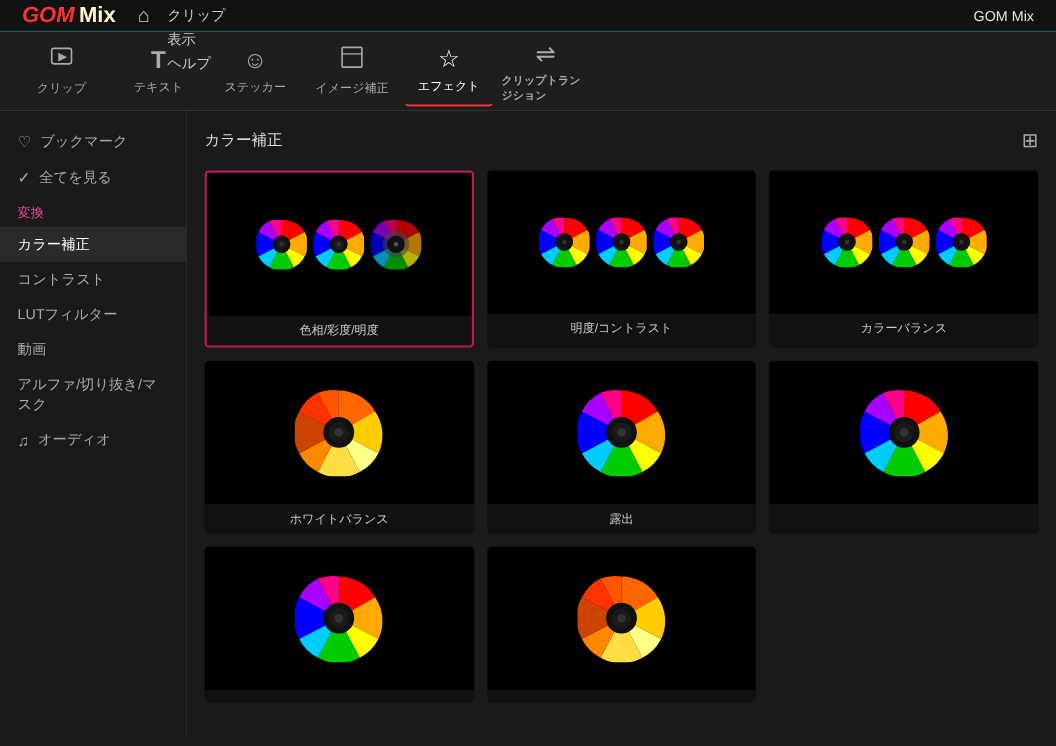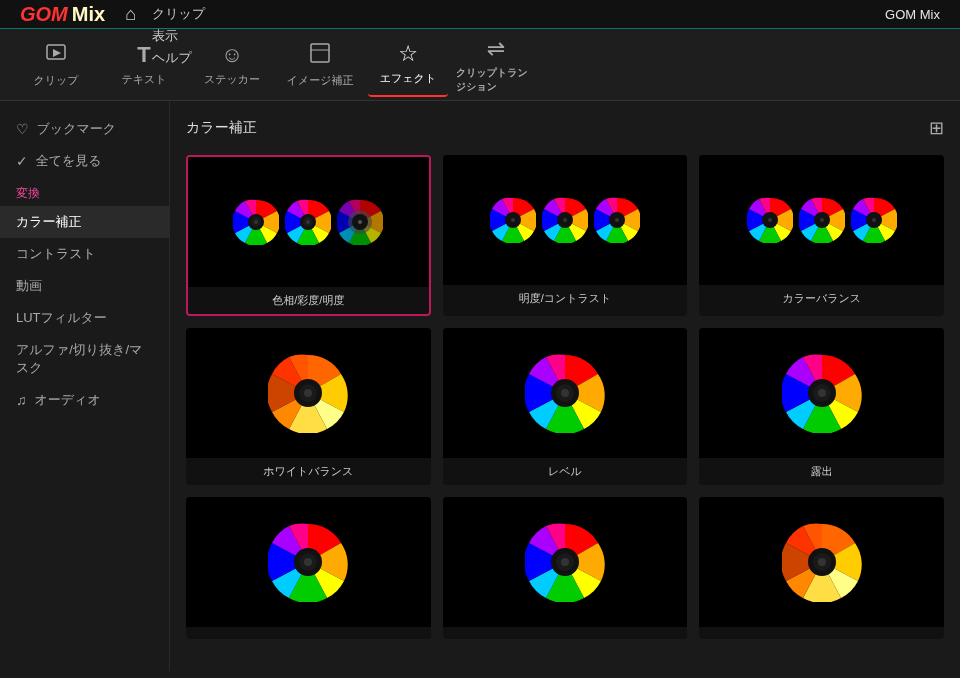--- a/index.html
+++ b/index.html
@@ -258,24 +258,24 @@
       <span>全てを見る</span>
     </div>
     <div class="sidebar-section">変換</div>
     <div class="sidebar-item active">
       <span>カラー補正</span>
     </div>
     <div class="sidebar-item">
       <span>コントラスト</span>
     </div>
     <div class="sidebar-item">
+      <span>LUTフィルター</span>
+    </div>
+    <div class="sidebar-item">
       <span>動画</span>
-    </div>
-    <div class="sidebar-item">
-      <span>LUTフィルター</span>
     </div>
     <div class="sidebar-item">
       <span>アルファ/切り抜き/マスク</span>
     </div>
     <div class="sidebar-item">
       <span class="sidebar-icon">♫</span>
       <span>オーディオ</span>
     </div>
   </div>
 
@@ -444,58 +444,59 @@
             <path d="M40,40 L4,21 A38,38 0 0,1 21,4 Z" fill="#ff3300"></path>
             <path d="M40,40 L21,4 A38,38 0 0,1 40,2 Z" fill="#ff5500"></path>
             <circle cx="40" cy="40" r="14" fill="#111"></circle>
             <circle cx="40" cy="40" r="9" fill="#1a1a1a"></circle>
             <circle cx="40" cy="40" r="4" fill="#333"></circle>
           </svg>
         </div>
         <div class="effect-label">ホワイトバランス</div>
       </div>
 
+
       <div class="effect-item">
         <div class="effect-thumbnail">
           <svg width="80" height="80" viewBox="0 0 80 80">
             <circle cx="40" cy="40" r="38" fill="#000"></circle>
             <path d="M40,40 L40,2 A38,38 0 0,1 73,21 Z" fill="#ff0000"></path>
             <path d="M40,40 L73,21 A38,38 0 0,1 76,59 Z" fill="#ffaa00"></path>
             <path d="M40,40 L76,59 A38,38 0 0,1 59,76 Z" fill="#ffff00"></path>
             <path d="M40,40 L59,76 A38,38 0 0,1 21,76 Z" fill="#00cc00"></path>
             <path d="M40,40 L21,76 A38,38 0 0,1 4,59 Z" fill="#00ccff"></path>
             <path d="M40,40 L4,59 A38,38 0 0,1 4,21 Z" fill="#0000ff"></path>
             <path d="M40,40 L4,21 A38,38 0 0,1 21,4 Z" fill="#aa00ff"></path>
             <path d="M40,40 L21,4 A38,38 0 0,1 40,2 Z" fill="#ff0088"></path>
             <circle cx="40" cy="40" r="14" fill="#111"></circle>
             <circle cx="40" cy="40" r="9" fill="#1a1a1a"></circle>
             <circle cx="40" cy="40" r="4" fill="#333"></circle>
           </svg>
         </div>
-        <div class="effect-label">レベル</div>
+        <div class="effect-label">露出</div>
       </div>
 
       <div class="effect-item">
         <div class="effect-thumbnail">
           <svg width="80" height="80" viewBox="0 0 80 80">
             <circle cx="40" cy="40" r="38" fill="#000"></circle>
             <path d="M40,40 L40,2 A38,38 0 0,1 73,21 Z" fill="#ff0000"></path>
             <path d="M40,40 L73,21 A38,38 0 0,1 76,59 Z" fill="#ffaa00"></path>
             <path d="M40,40 L76,59 A38,38 0 0,1 59,76 Z" fill="#ffff00"></path>
             <path d="M40,40 L59,76 A38,38 0 0,1 21,76 Z" fill="#00cc00"></path>
             <path d="M40,40 L21,76 A38,38 0 0,1 4,59 Z" fill="#00ccff"></path>
             <path d="M40,40 L4,59 A38,38 0 0,1 4,21 Z" fill="#0000ff"></path>
             <path d="M40,40 L4,21 A38,38 0 0,1 21,4 Z" fill="#aa00ff"></path>
             <path d="M40,40 L21,4 A38,38 0 0,1 40,2 Z" fill="#ff0088"></path>
             <circle cx="40" cy="40" r="14" fill="#111"></circle>
             <circle cx="40" cy="40" r="9" fill="#1a1a1a"></circle>
             <circle cx="40" cy="40" r="4" fill="#333"></circle>
           </svg>
         </div>
-        <div class="effect-label">露出</div>
+        <div class="effect-label"></div>
       </div>
 
       <div class="effect-item">
         <div class="effect-thumbnail">
           <svg width="80" height="80" viewBox="0 0 80 80">
             <circle cx="40" cy="40" r="38" fill="#000"></circle>
             <path d="M40,40 L40,2 A38,38 0 0,1 73,21 Z" fill="#ff0000"></path>
             <path d="M40,40 L73,21 A38,38 0 0,1 76,59 Z" fill="#ffaa00"></path>
             <path d="M40,40 L76,59 A38,38 0 0,1 59,76 Z" fill="#ffff00"></path>
             <path d="M40,40 L59,76 A38,38 0 0,1 21,76 Z" fill="#00cc00"></path>
@@ -508,40 +509,20 @@
             <circle cx="40" cy="40" r="4" fill="#333"></circle>
           </svg>
         </div>
         <div class="effect-label"></div>
       </div>
 
       <div class="effect-item">
         <div class="effect-thumbnail">
           <svg width="80" height="80" viewBox="0 0 80 80">
             <circle cx="40" cy="40" r="38" fill="#000"></circle>
-            <path d="M40,40 L40,2 A38,38 0 0,1 73,21 Z" fill="#ff0000"></path>
-            <path d="M40,40 L73,21 A38,38 0 0,1 76,59 Z" fill="#ffaa00"></path>
-            <path d="M40,40 L76,59 A38,38 0 0,1 59,76 Z" fill="#ffff00"></path>
-            <path d="M40,40 L59,76 A38,38 0 0,1 21,76 Z" fill="#00cc00"></path>
-            <path d="M40,40 L21,76 A38,38 0 0,1 4,59 Z" fill="#00ccff"></path>
-            <path d="M40,40 L4,59 A38,38 0 0,1 4,21 Z" fill="#0000ff"></path>
-            <path d="M40,40 L4,21 A38,38 0 0,1 21,4 Z" fill="#aa00ff"></path>
-            <path d="M40,40 L21,4 A38,38 0 0,1 40,2 Z" fill="#ff0088"></path>
-            <circle cx="40" cy="40" r="14" fill="#111"></circle>
-            <circle cx="40" cy="40" r="9" fill="#1a1a1a"></circle>
-            <circle cx="40" cy="40" r="4" fill="#333"></circle>
-          </svg>
-        </div>
-        <div class="effect-label"></div>
-      </div>
-
-      <div class="effect-item">
-        <div class="effect-thumbnail">
-          <svg width="80" height="80" viewBox="0 0 80 80">
-            <circle cx="40" cy="40" r="38" fill="#000"></circle>
             <path d="M40,40 L40,2 A38,38 0 0,1 73,21 Z" fill="#ff6600"></path>
             <path d="M40,40 L73,21 A38,38 0 0,1 76,59 Z" fill="#ffcc00"></path>
             <path d="M40,40 L76,59 A38,38 0 0,1 59,76 Z" fill="#ffff88"></path>
             <path d="M40,40 L59,76 A38,38 0 0,1 21,76 Z" fill="#ffdd44"></path>
             <path d="M40,40 L21,76 A38,38 0 0,1 4,59 Z" fill="#ff8800"></path>
             <path d="M40,40 L4,59 A38,38 0 0,1 4,21 Z" fill="#cc4400"></path>
             <path d="M40,40 L4,21 A38,38 0 0,1 21,4 Z" fill="#ff3300"></path>
             <path d="M40,40 L21,4 A38,38 0 0,1 40,2 Z" fill="#ff5500"></path>
             <circle cx="40" cy="40" r="14" fill="#111"></circle>
             <circle cx="40" cy="40" r="9" fill="#1a1a1a"></circle>

